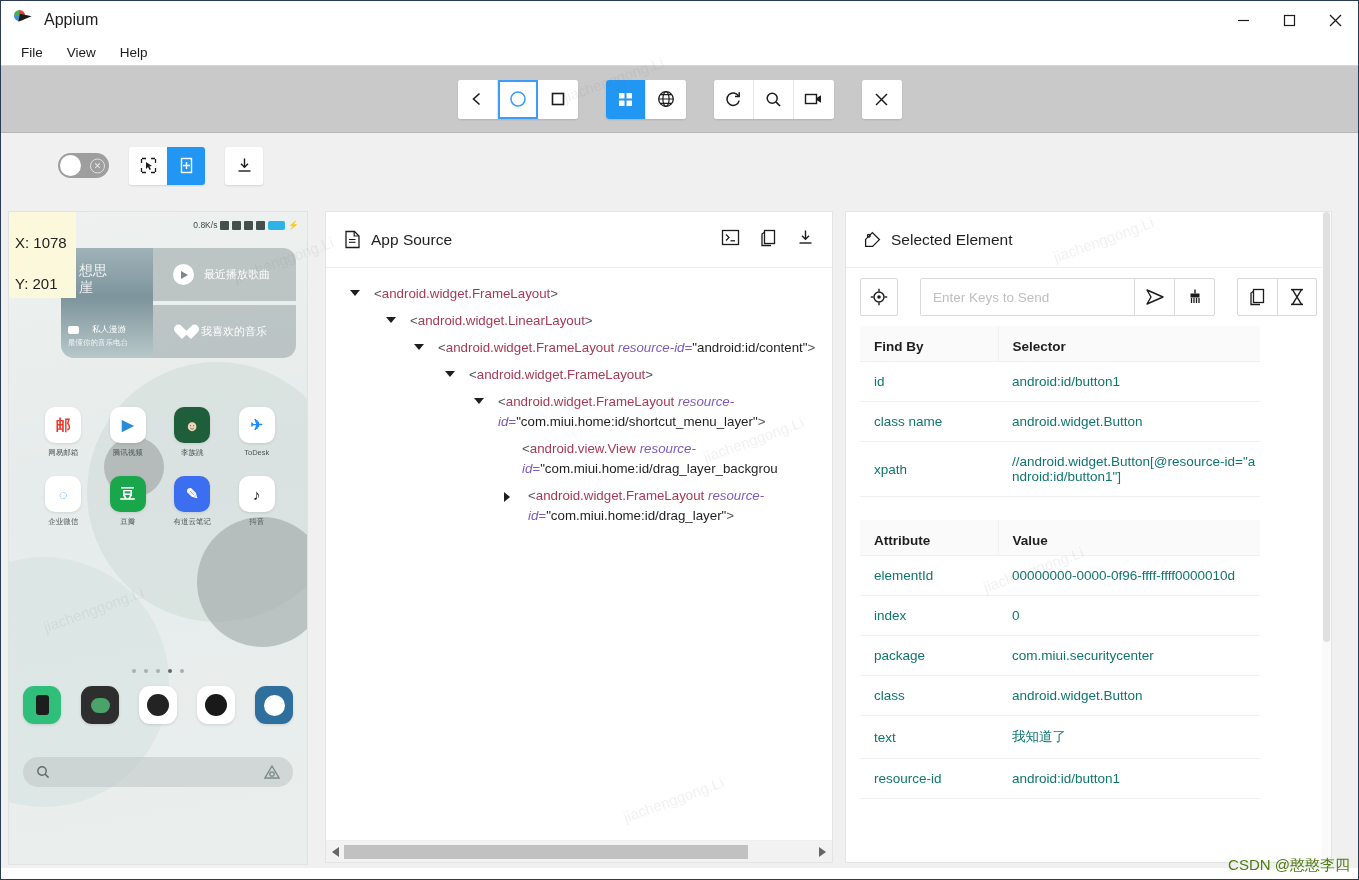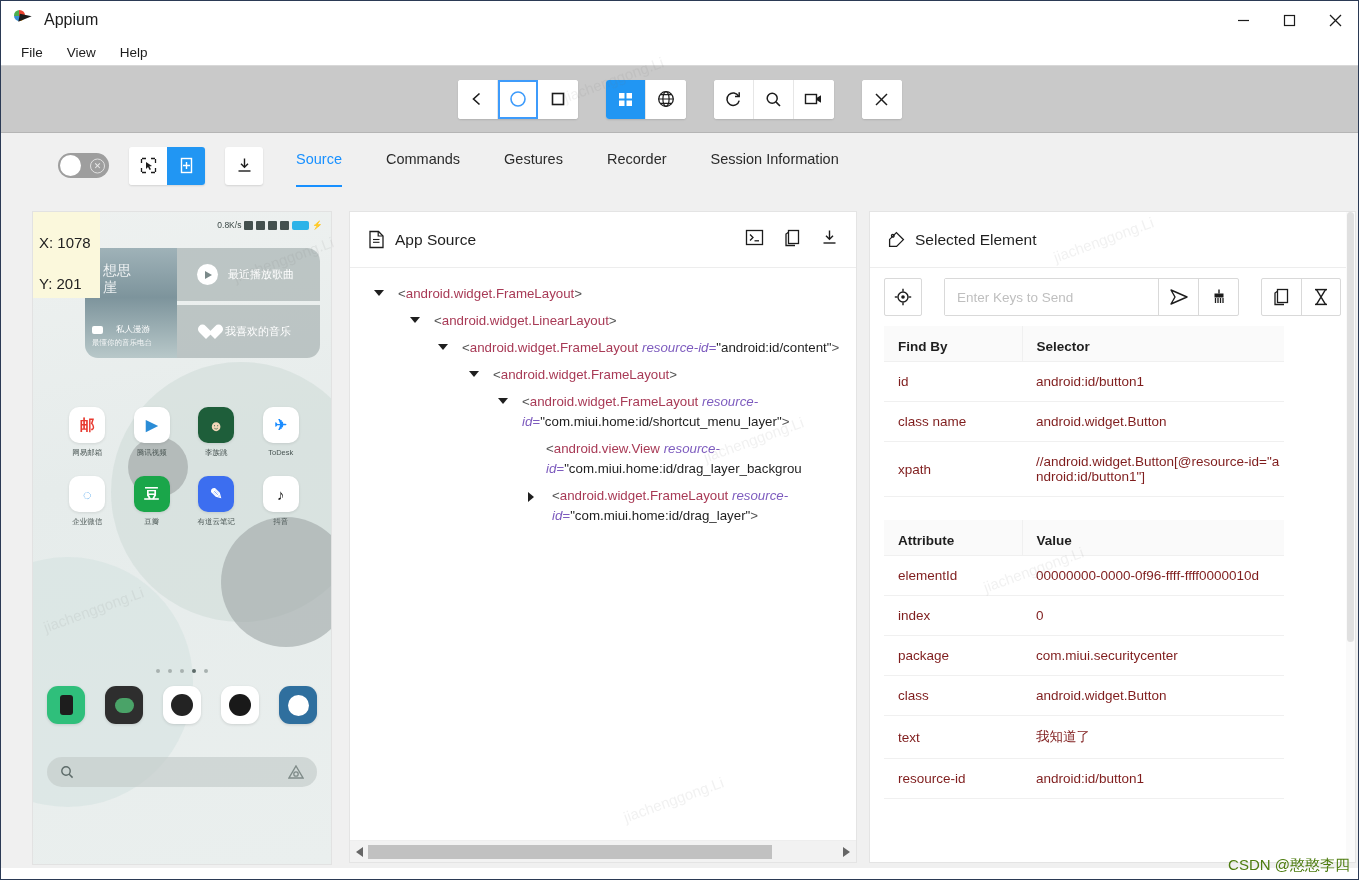--- a/index.html
+++ b/index.html
@@ -75,21 +75,21 @@
   .tab { font-size: 14.5px; color:#2b2b2b; padding: 0 0 13px 0; margin-right: 44px;
          position: relative; height: 100%; display:flex; align-items:center; }
   .tab.active { color:#1890ff; }
   .tab.active::after { content:''; position:absolute; left:0; right:0; bottom:11px;
                        height:2.5px; background:#1890ff; }
 
   
   .content { display:flex; height: 670px; background:#f0f0f0; padding: 0 0 0 0; }
 
   
-  .screencol { width: 304px; margin-left: 31px; margin-top: 13px; position:relative; }
+  .screencol { width: 304px; margin-left: 7px; margin-top: 13px; position:relative; }
   .phone {
     width: 300px; height: 654px; position: relative; overflow: hidden;
     background: linear-gradient(170deg,#eef1f0 0%, #e6eceb 40%, #eaefee 100%);
     border: 1px solid #e2e2e2;
   }
   .ph-blob1 { position:absolute; right:-40px; top:150px; width:260px; height:260px;
               border-radius:50%; background: rgba(205,219,215,.55); }
   .ph-blob2 { position:absolute; left:-90px; top:345px; width:250px; height:250px;
               border-radius:50%; background: rgba(212,226,224,.55); }
   .ph-blob3 { position:absolute; right:-20px; top:305px; width:130px; height:130px;
@@ -192,21 +192,21 @@
   .ki-btn { width:40px; height:36px; border-left:1px solid #d9d9d9; display:flex;
             align-items:center; justify-content:center; }
   .pair-btns { display:flex; border:1px solid #d9d9d9; border-radius:2px; }
   .pair-btns > div { width:39px; height:36px; display:flex; align-items:center;
                      justify-content:center; }
   .pair-btns > div + div { border-left:1px solid #d9d9d9; }
 
   table.kt { width: 400px; margin: 0 0 0 14px; border-collapse: collapse; table-layout: fixed; }
   table.kt th { background:#fafafa; font-size:13.5px; color:#1f1f1f; text-align:left;
                 font-weight:bold; padding: 13px 0 7px 14px; border-bottom:1px solid #f0f0f0; }
-  table.kt td { font-size:13.5px; color:#7f1d1d; padding: 12px 0 12px 14px;
+  table.kt td { font-size:13.5px; color:#0f766e; padding: 12px 0 12px 14px;
                 border-bottom:1px solid #f0f0f0; vertical-align: middle; word-break: break-all; }
   table.kt .c1 { width: 138px; }
   table.kt th.c1 { border-right: 1px solid #f0f0f0; }
   .tablegap { height: 23px; }
   .vscroll { position:absolute; right:0; top:0; width:9px; height:652px; background:#fafafa; }
   .vscroll .vthumb { position:absolute; left:1px; top:0; width:7px; height:430px;
                      background:#e0e0e0; border-radius:4px; }
 
   .csdn { position:absolute; right:8px; bottom:4px; font-size:15px; color:#4d7c0f;
           font-family:"Liberation Sans", sans-serif; }
@@ -340,27 +340,20 @@
           <line x1="5" y1="8.5" x2="12" y2="8.5" stroke="#fff" stroke-width="1.4"></line>
         </svg>
       </div>
     </div>
     <div class="dl-btn">
       <svg width="17" height="17" viewBox="0 0 17 17">
         <line x1="8.5" y1="1.5" x2="8.5" y2="10" stroke="#1c1c1c" stroke-width="1.4"></line>
         <polyline points="5,6.8 8.5,10.3 12,6.8" fill="none" stroke="#1c1c1c" stroke-width="1.4"></polyline>
         <line x1="2.5" y1="14" x2="14.5" y2="14" stroke="#1c1c1c" stroke-width="1.4"></line>
       </svg>
-    </div>
-    <div class="tabs">
-      <div class="tab active">Source</div>
-      <div class="tab">Commands</div>
-      <div class="tab">Gestures</div>
-      <div class="tab">Recorder</div>
-      <div class="tab">Session Information</div>
     </div>
   </div>
 
   <div class="content">
 
     <div class="screencol">
       <div class="phone">
         <div class="ph-blob1"></div>
           <div class="ph-blob2"></div>
         <div class="ph-blob3"></div>

